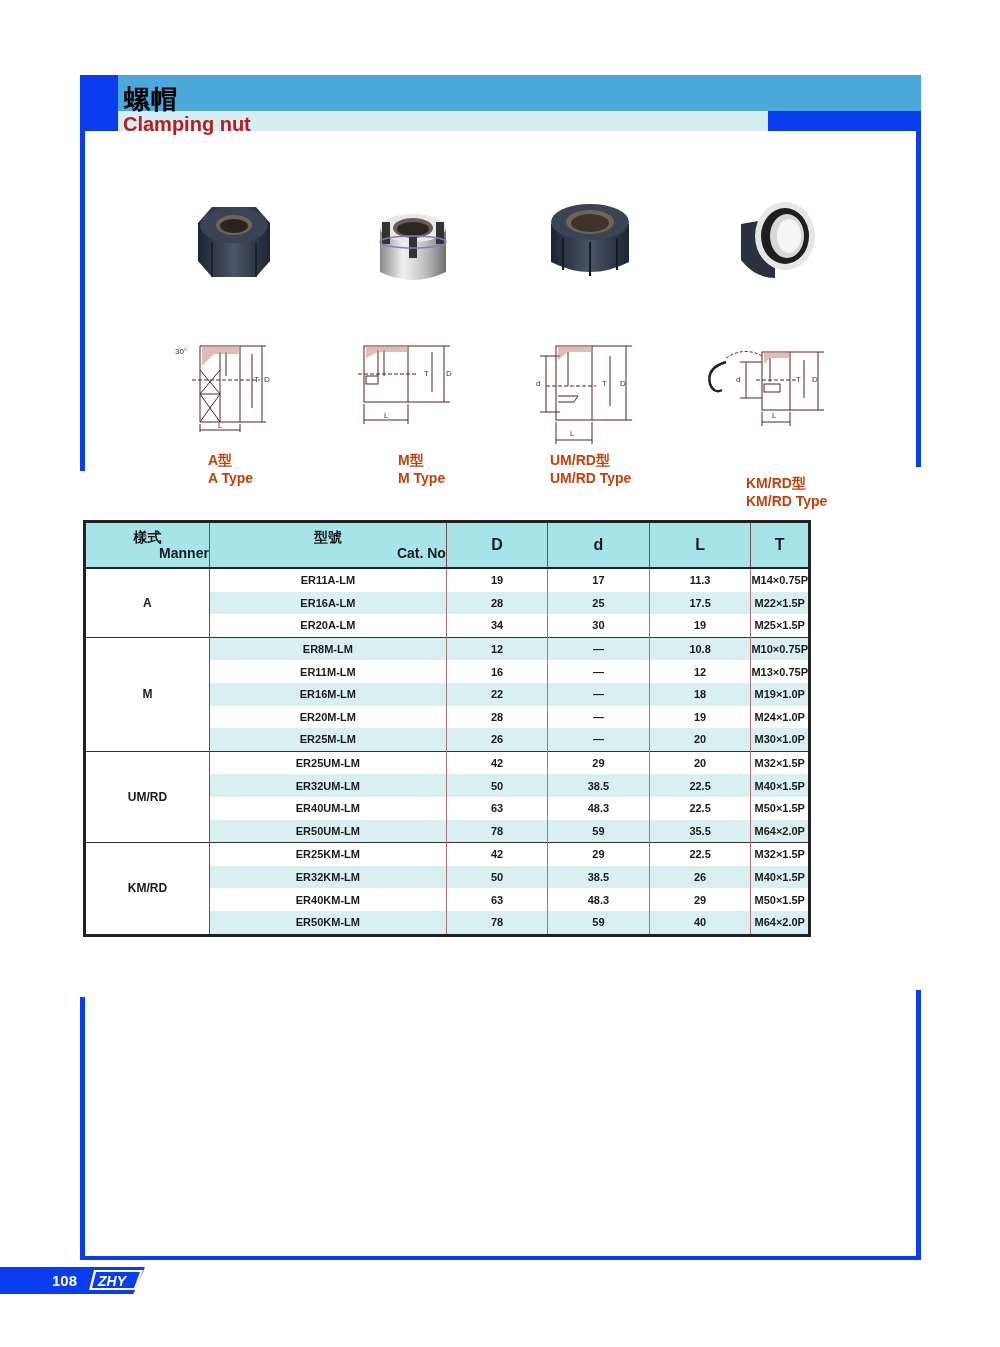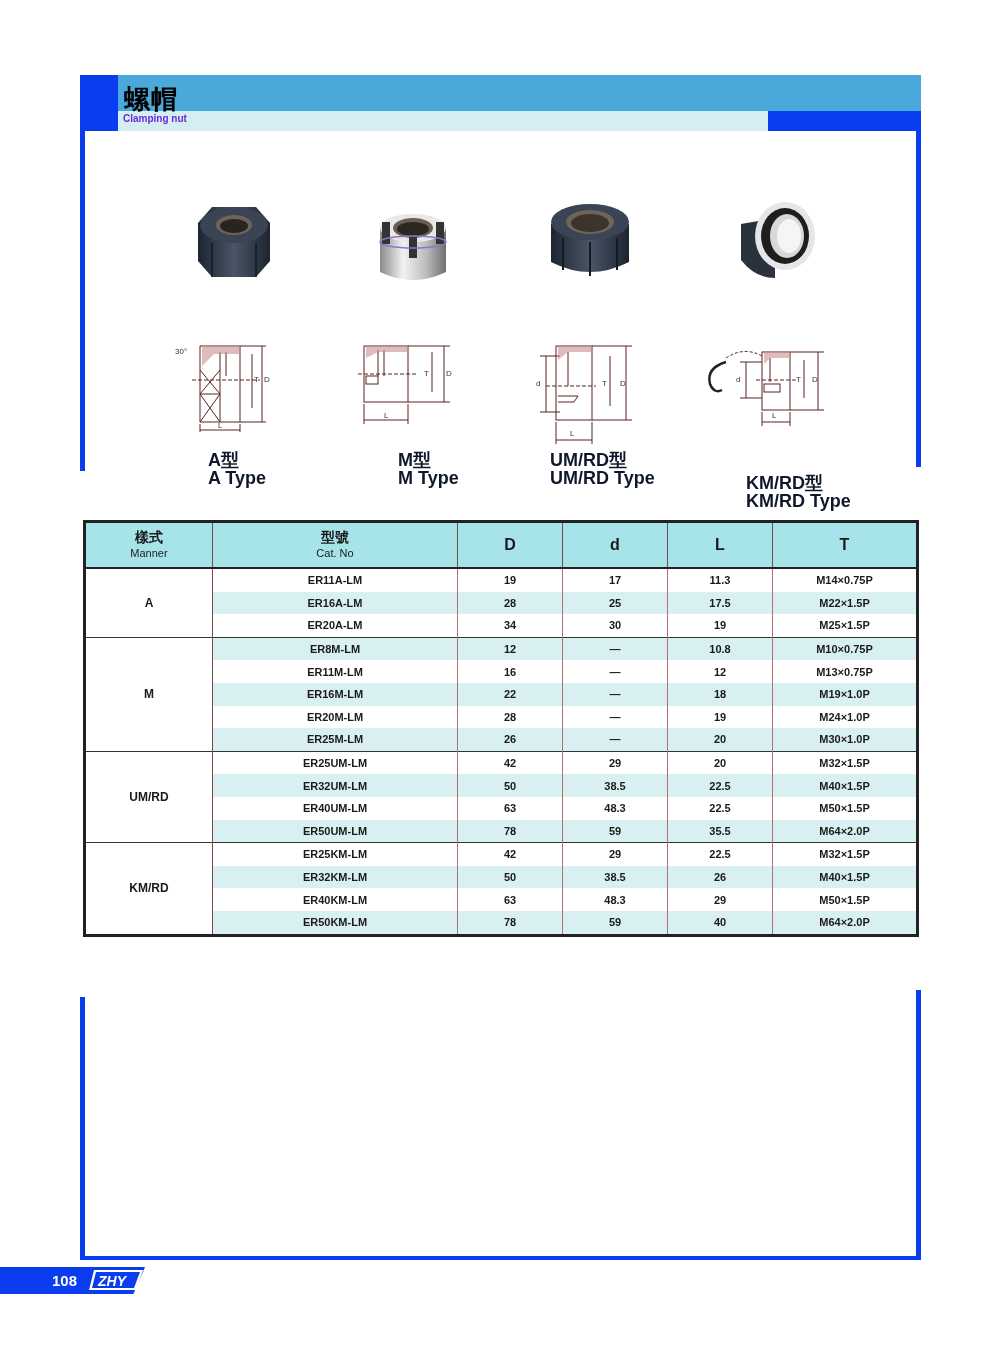--- a/index.html
+++ b/index.html
@@ -4,38 +4,38 @@
 <style>
   html, body { margin:0; padding:0; background:#ffffff; }
   body { width:1000px; height:1347px; position:relative; overflow:hidden; font-family:"Liberation Sans", sans-serif; color:#1a1a1a; }
 
   
   .hdr-top { position:absolute; left:80px; top:75px; width:841px; height:36px; background:#4aa8da; }
   .hdr-blue-left { position:absolute; left:80px; top:75px; width:38px; height:56px; background:#0a3cf0; }
   .hdr-sub { position:absolute; left:118px; top:111px; width:650px; height:20px; background:#d4eef1; }
   .hdr-blue-right { position:absolute; left:768px; top:111px; width:153px; height:20px; background:#0a3cf0; }
   .title-cn { position:absolute; left:124px; top:82px; font-size:26px; font-weight:bold; color:#000000; letter-spacing:1px; font-family:"DejaVu Sans", sans-serif; }
-  .title-en { position:absolute; left:123px; top:113px; font-size:10px; font-weight:bold; color:#6d28d9; }
+  .title-en { position:absolute; left:123px; top:113px; font-size:20px; font-weight:bold; color:#b91c1c; }
 
   
   .vline { position:absolute; background:#0a3cf0; width:5px; }
   .hline { position:absolute; background:#0a3cf0; height:4px; }
 
   
   .photo { position:absolute; }
 
   
   .drawing { position:absolute; }
-  .type-label { position:absolute; font-weight:bold; font-size:18px; line-height:18px; color:#0f172a; }
-
-  
-  table.spec { position:absolute; left:83px; top:520px; width:836px; border-collapse:collapse; border:3px solid #222; font-size:11px; font-weight:bold; }
+  .type-label { position:absolute; font-weight:bold; font-size:14px; line-height:18px; color:#c2410c; }
+
+  
+  table.spec { position:absolute; left:83px; top:520px; width:728px; border-collapse:collapse; border:3px solid #222; font-size:11px; font-weight:bold; }
   table.spec th { background:#a7e4ea; height:44px; border-right:1px solid #7a4a4a; border-bottom:2px solid #222; font-weight:bold; padding:0; }
   table.spec th .cn { display:block; font-size:14px; line-height:16px; font-family:"DejaVu Sans", sans-serif; }
-  table.spec th .en { display:block; font-size:11px; font-weight:normal; line-height:16px; }
+  table.spec th .en { display:block; font-size:14px; font-weight:bold; line-height:16px;text-align:right; }
   table.spec th.single { font-size:16px; }
   table.spec td { height:22.6px; text-align:center; border-right:1px solid #b07070; padding:0; }
   table.spec tr.alt td.v { background:#d9f0f2; }
   table.spec td.manner { background:#fff; font-size:12px; border-right:1px solid #7a4a4a; }
   table.spec tr.group-start td { border-top:1.5px solid #333; }
   table.spec td:last-child, table.spec th:last-child { border-right:none; }
 
   
   .footer-bar { position:absolute; left:0; top:1267px; width:145px; height:27px; background:#0a3cf0; clip-path:polygon(0 0, 100% 0, 92% 100%, 0 100%); }
   .page-num { position:absolute; left:52px; top:1272px; color:#fff; font-weight:bold; font-size:15px; }

